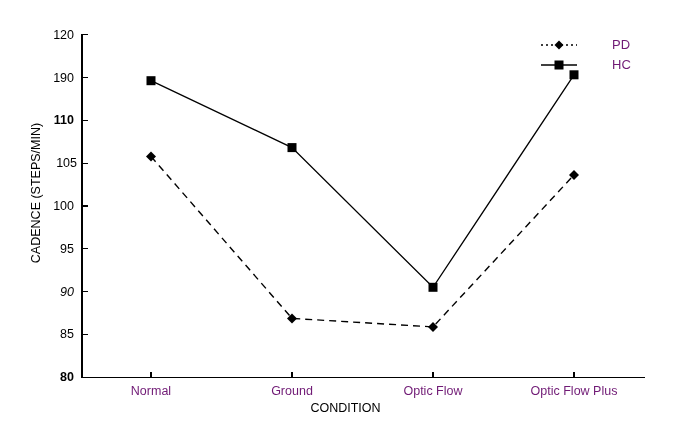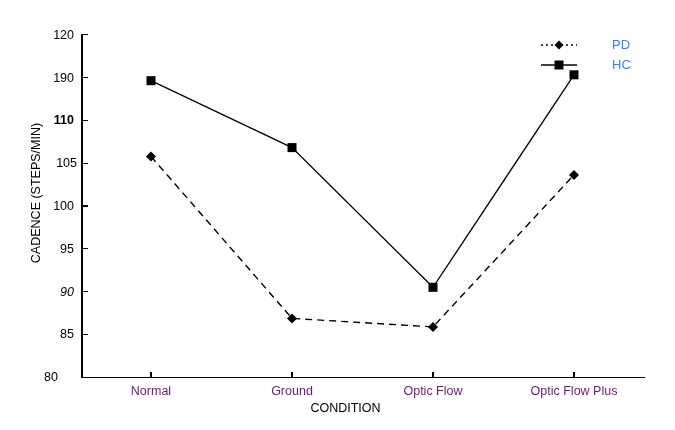--- a/index.html
+++ b/index.html
@@ -94,21 +94,21 @@
     top: 401px;
     width: 675px;
     text-align: center;
     font-size: 12.5px;
     white-space: nowrap;
     margin-left: 8px;
   }
   .legend-label {
     position: absolute;
     font-size: 13px;
-    color: #3b82f6;
+    color: #701a75;
     white-space: nowrap;
     line-height: 1;
   }
 </style>
 </head>
 <body>
 
 <div id="chart-root">
 
   <svg id="plot-svg" viewBox="0 0 675 430" xmlns="http://www.w3.org/2000/svg">
@@ -163,21 +163,21 @@
   </svg>
 
   <div class="tick-label" style="left:40px; top:29px; width:34px;">120</div>
   <div class="tick-label" style="left:40px; top:71.6px; width:34px;">190</div>
   <div class="tick-label" style="left:40px; top:114.4px; width:34px;font-weight:bold;">110</div>
   <div class="tick-label" style="left:43px; top:157.2px; width:34px;">105</div>
   <div class="tick-label" style="left:40px; top:200px; width:34px;">100</div>
   <div class="tick-label" style="left:40px; top:242.8px; width:34px;">95</div>
   <div class="tick-label" style="left:40px; top:285.6px; width:34px;font-style:italic;">90</div>
   <div class="tick-label" style="left:40px; top:328.4px; width:34px;">85</div>
-  <div class="tick-label" style="left:24px; top:371.2px; width:34px;">80</div>
+  <div class="tick-label" style="left:40px; top:371.2px; width:34px;font-weight:bold;">80</div>
 
   <div class="xtick-label" style="left:81px; top:385px; width:140px;">Normal</div>
   <div class="xtick-label" style="left:363px; top:385px; width:140px;">Optic Flow</div>
   <div class="xtick-label" style="left:222px; top:385px; width:140px;">Ground</div>
   <div class="xtick-label" style="left:504px; top:385px; width:140px;">Optic Flow Plus</div>
 
   <div id="y-axis-title">CADENCE (STEPS/MIN)</div>
   <div id="x-axis-title">CONDITION</div>
 
   <div class="legend-label" style="left:612px; top:38px;">PD</div>

